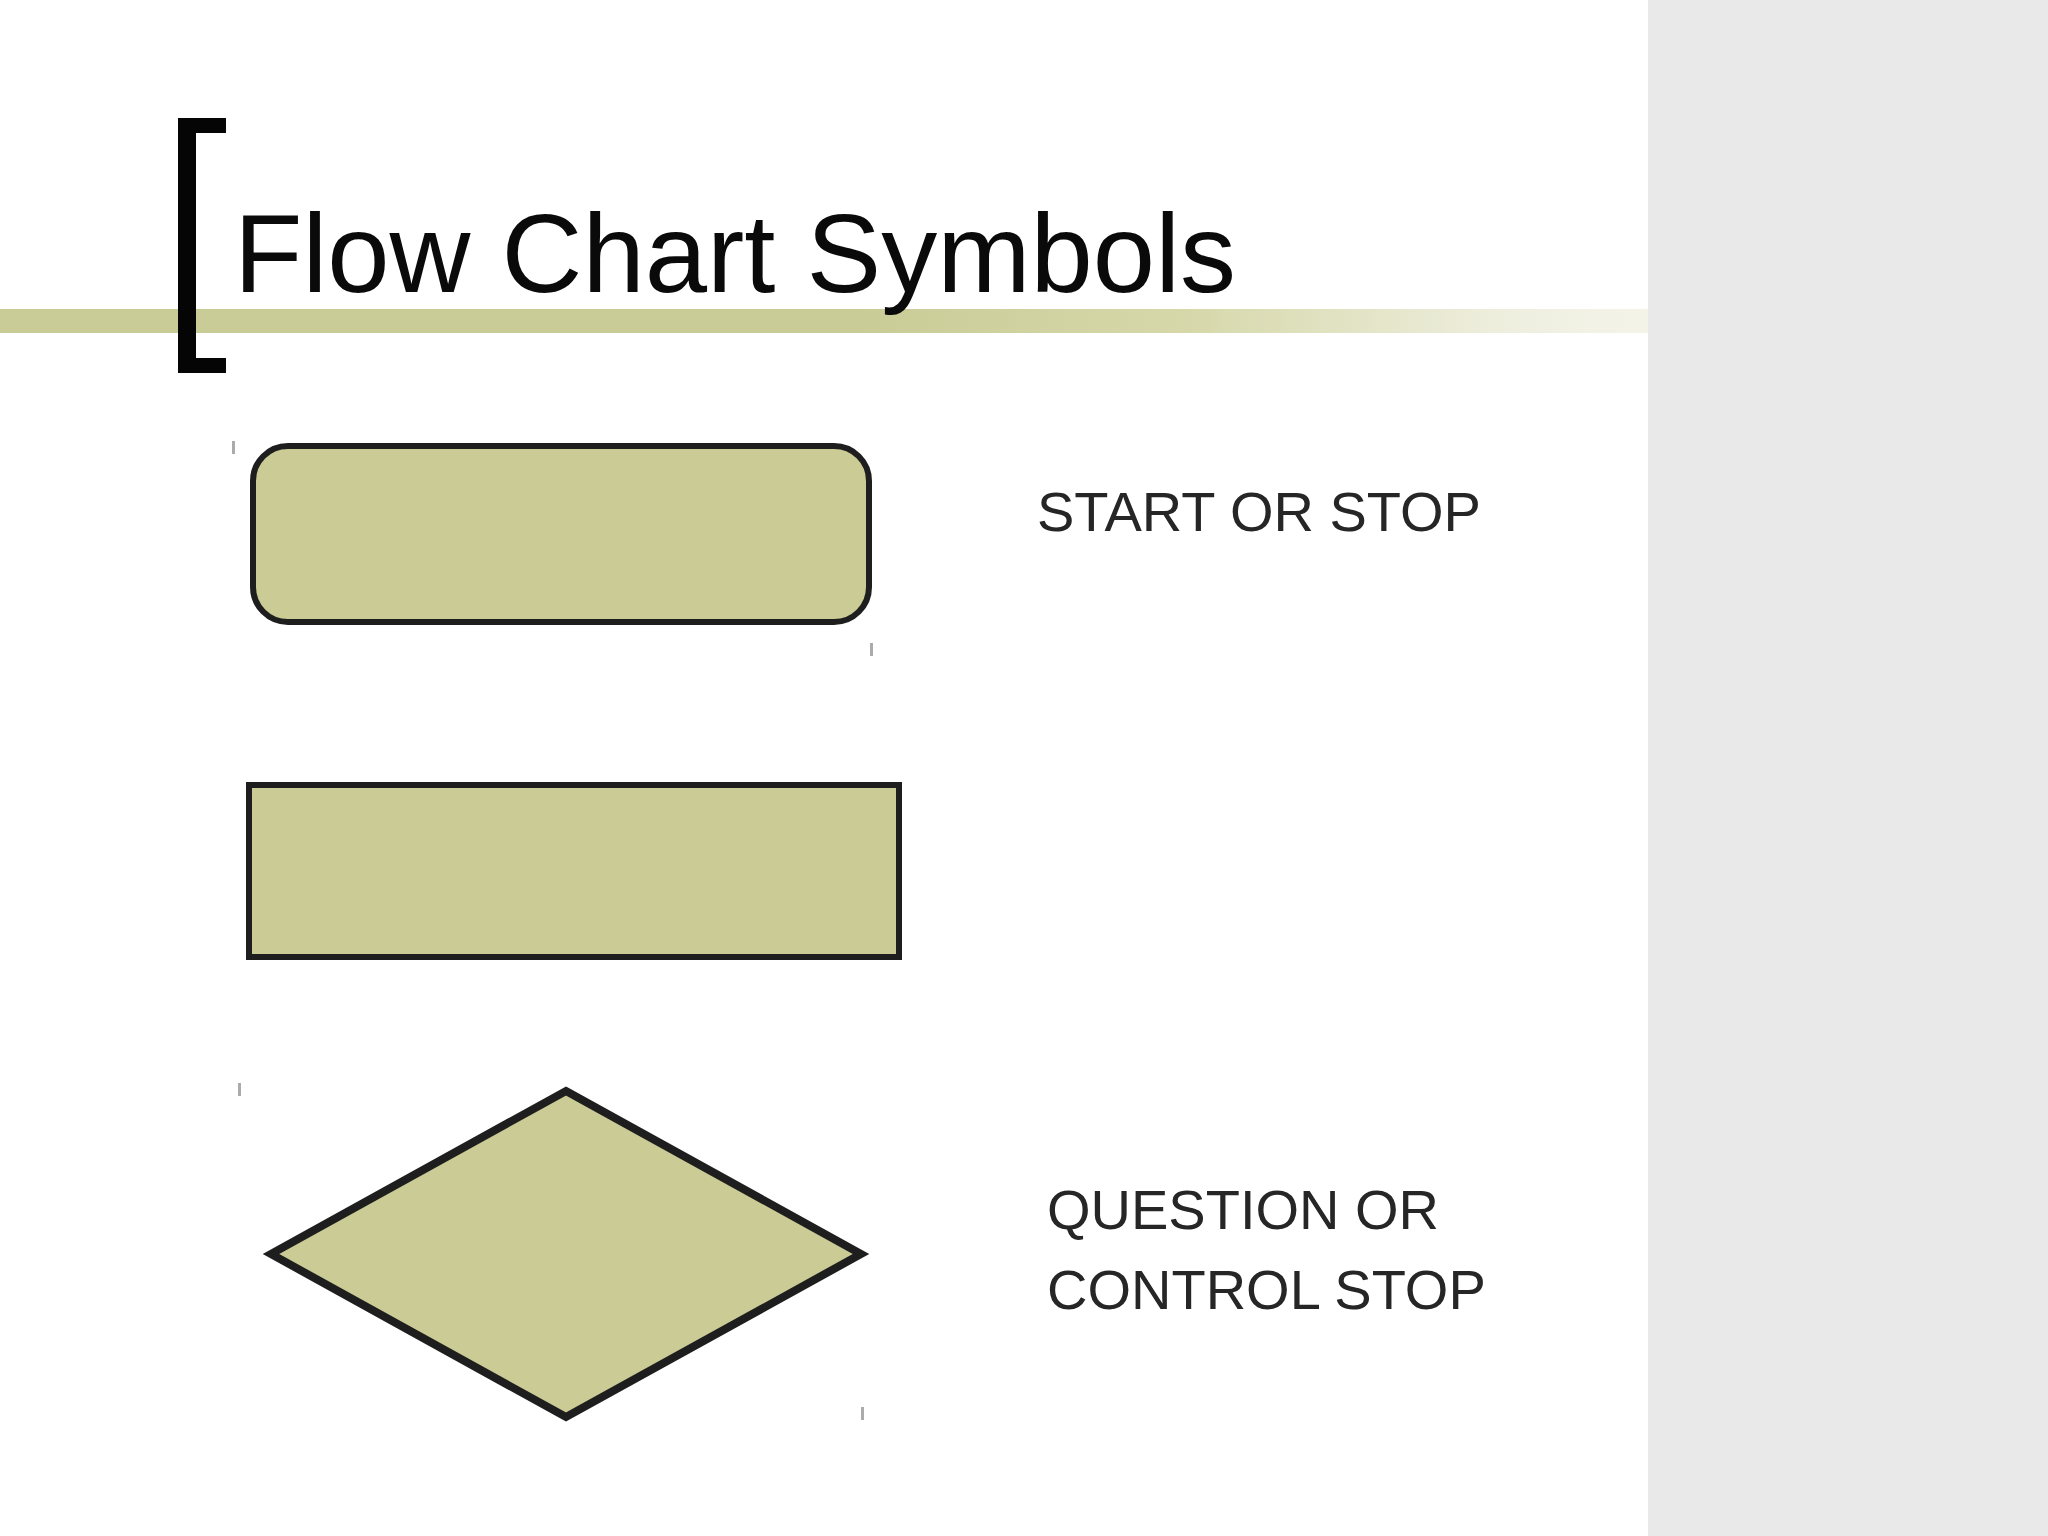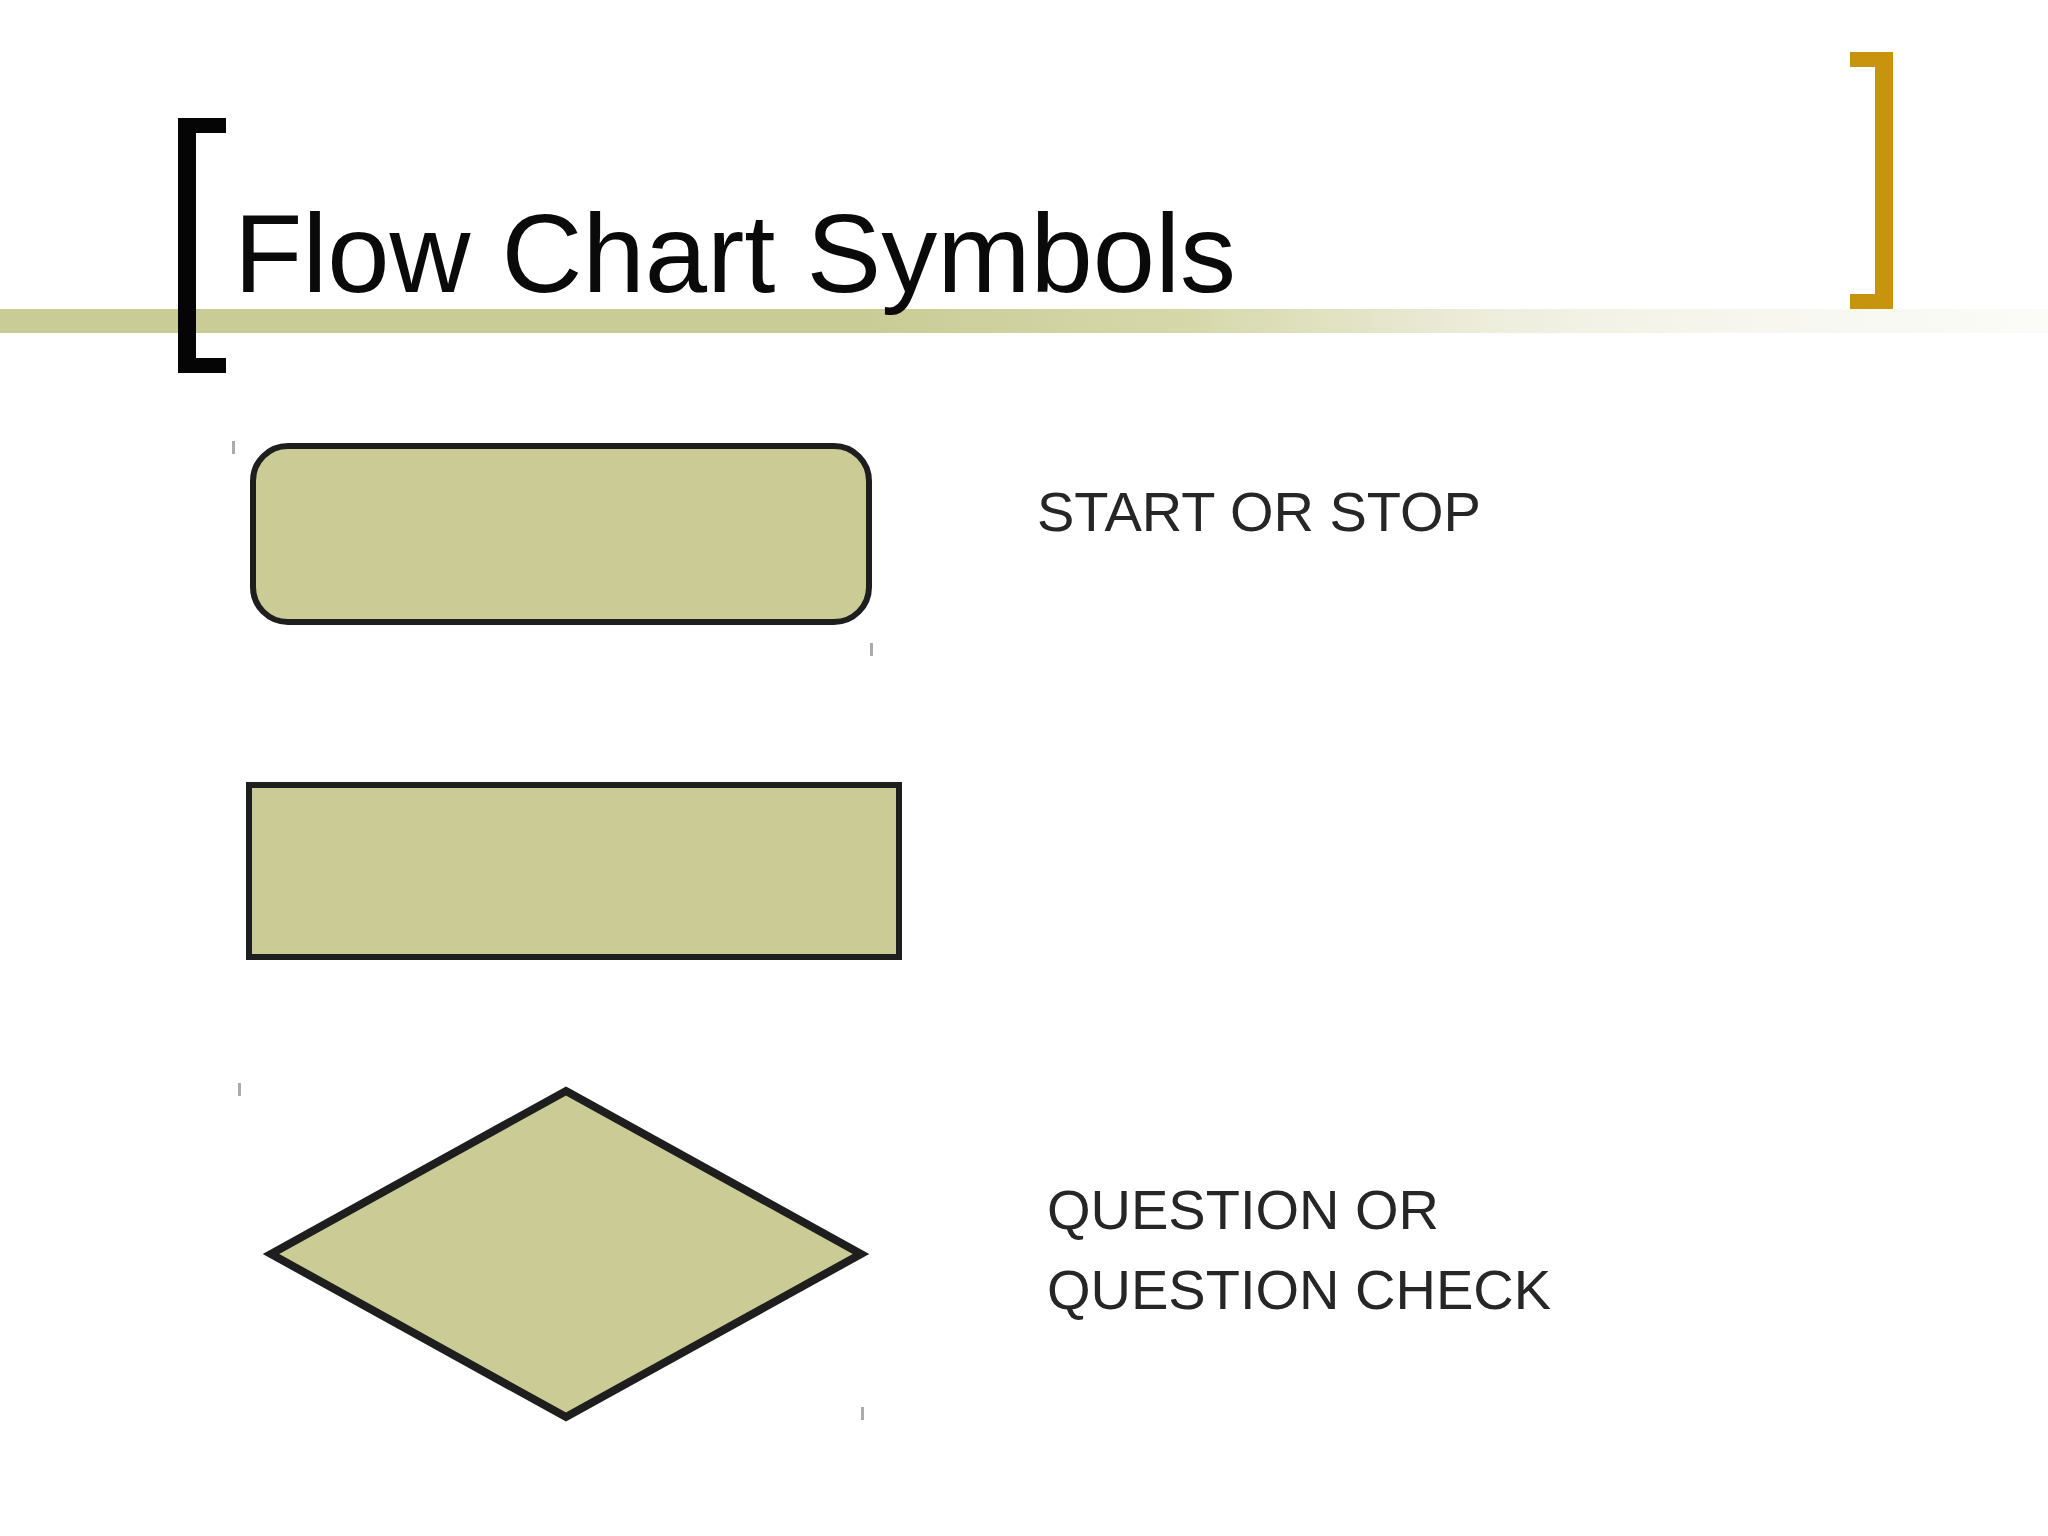--- a/index.html
+++ b/index.html
@@ -13,21 +13,21 @@
     --label_text:#262626;
   }
   *{box-sizing:border-box;margin:0;padding:0;}
   html,body{width:2048px;height:1536px;}
   body{
     font-family:"Liberation Sans","DejaVu Sans",sans-serif;
     background:#e9e9e9;
   }
   .slide{
     position:relative;
-    width:2048px;height:1536px;
+    width:1648px;height:1536px;
     background:var(--background);
     overflow:hidden;
   }
 
   
   .black-bracket{
     position:absolute;
     left:178px;top:118px;
     width:48px;height:255px;
     border-left:18px solid var(--black_bracket);
@@ -133,21 +133,21 @@
   <div class="shape process"></div>
   <div class="label label-2">
     <br>
   </div>
 
   <svg class="diamond" viewBox="0 0 610 338" xmlns="http://www.w3.org/2000/svg">
     <polygon class="diamond-poly" points="305,6 600,169 305,332 10,169"></polygon>
   </svg>
   <div class="label label-3">
     <span>QUESTION OR</span><br>
-    <span>QUESTION CHECK</span>
+    <span>CONTROL STOP</span>
   </div>
 
   <div class="stray stray-1"></div>
   <div class="stray stray-2"></div>
   <div class="stray stray-3"></div>
   <div class="stray stray-4"></div>
 
 </div>
 
 </body></html>

